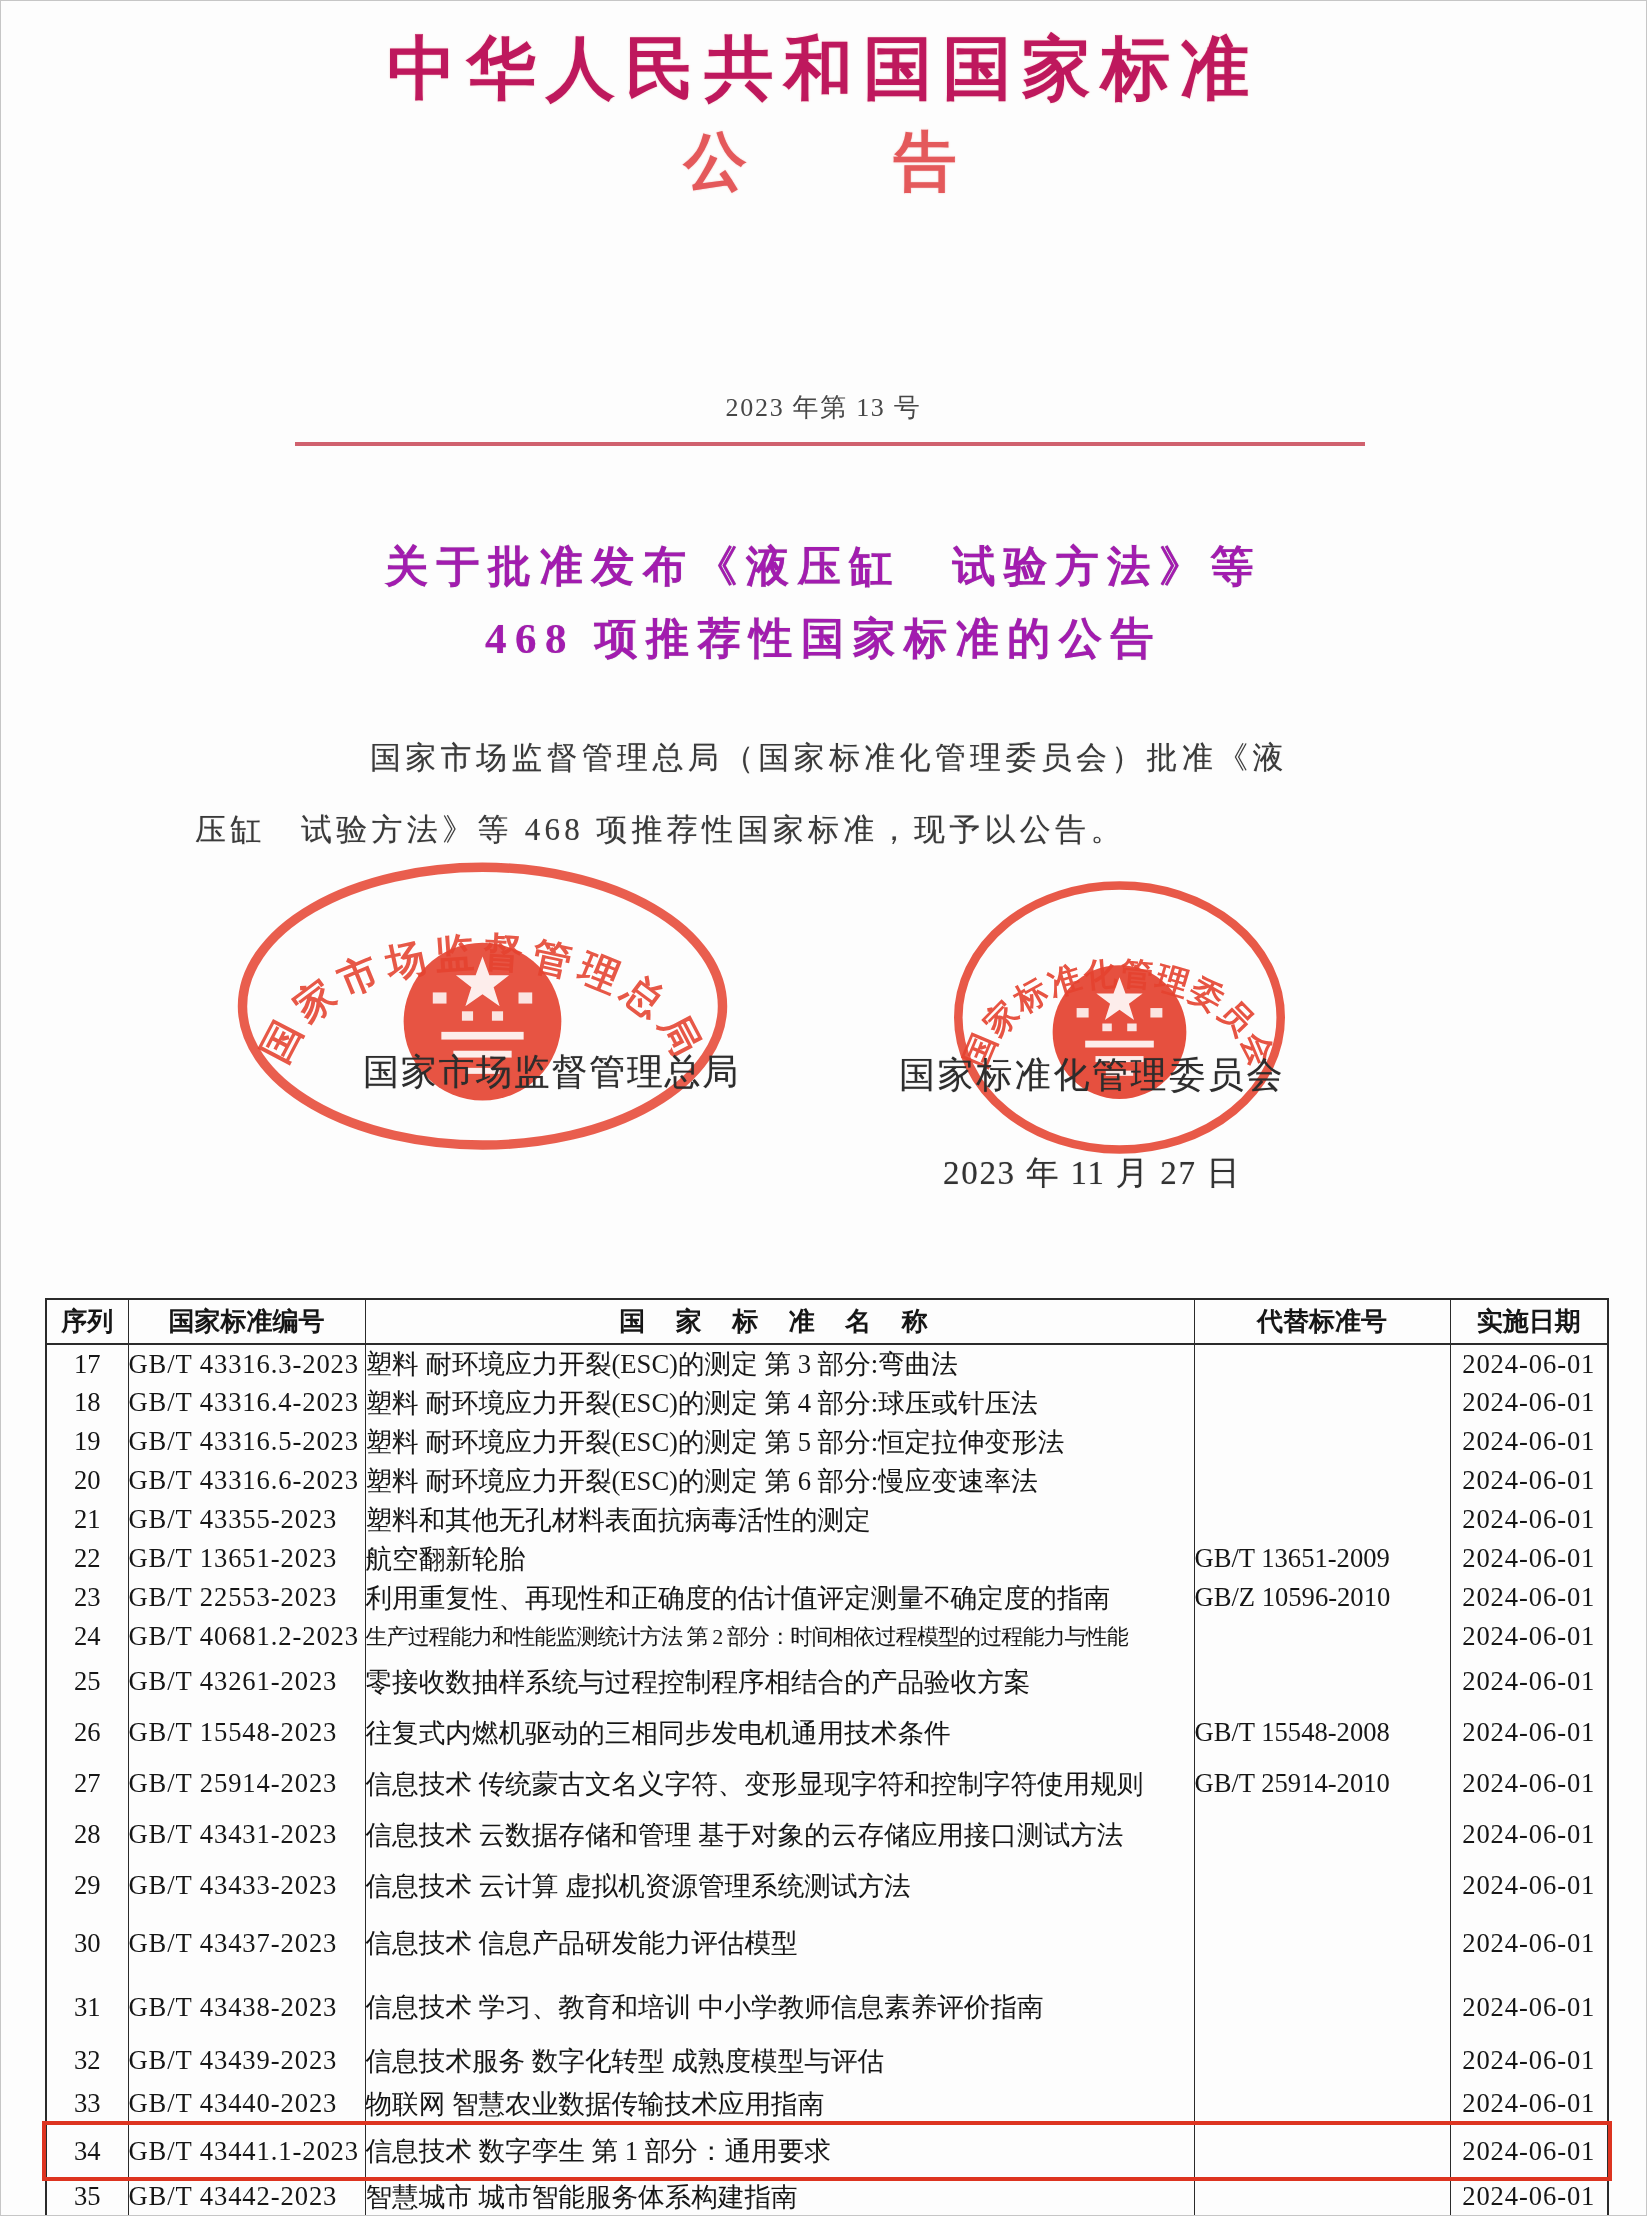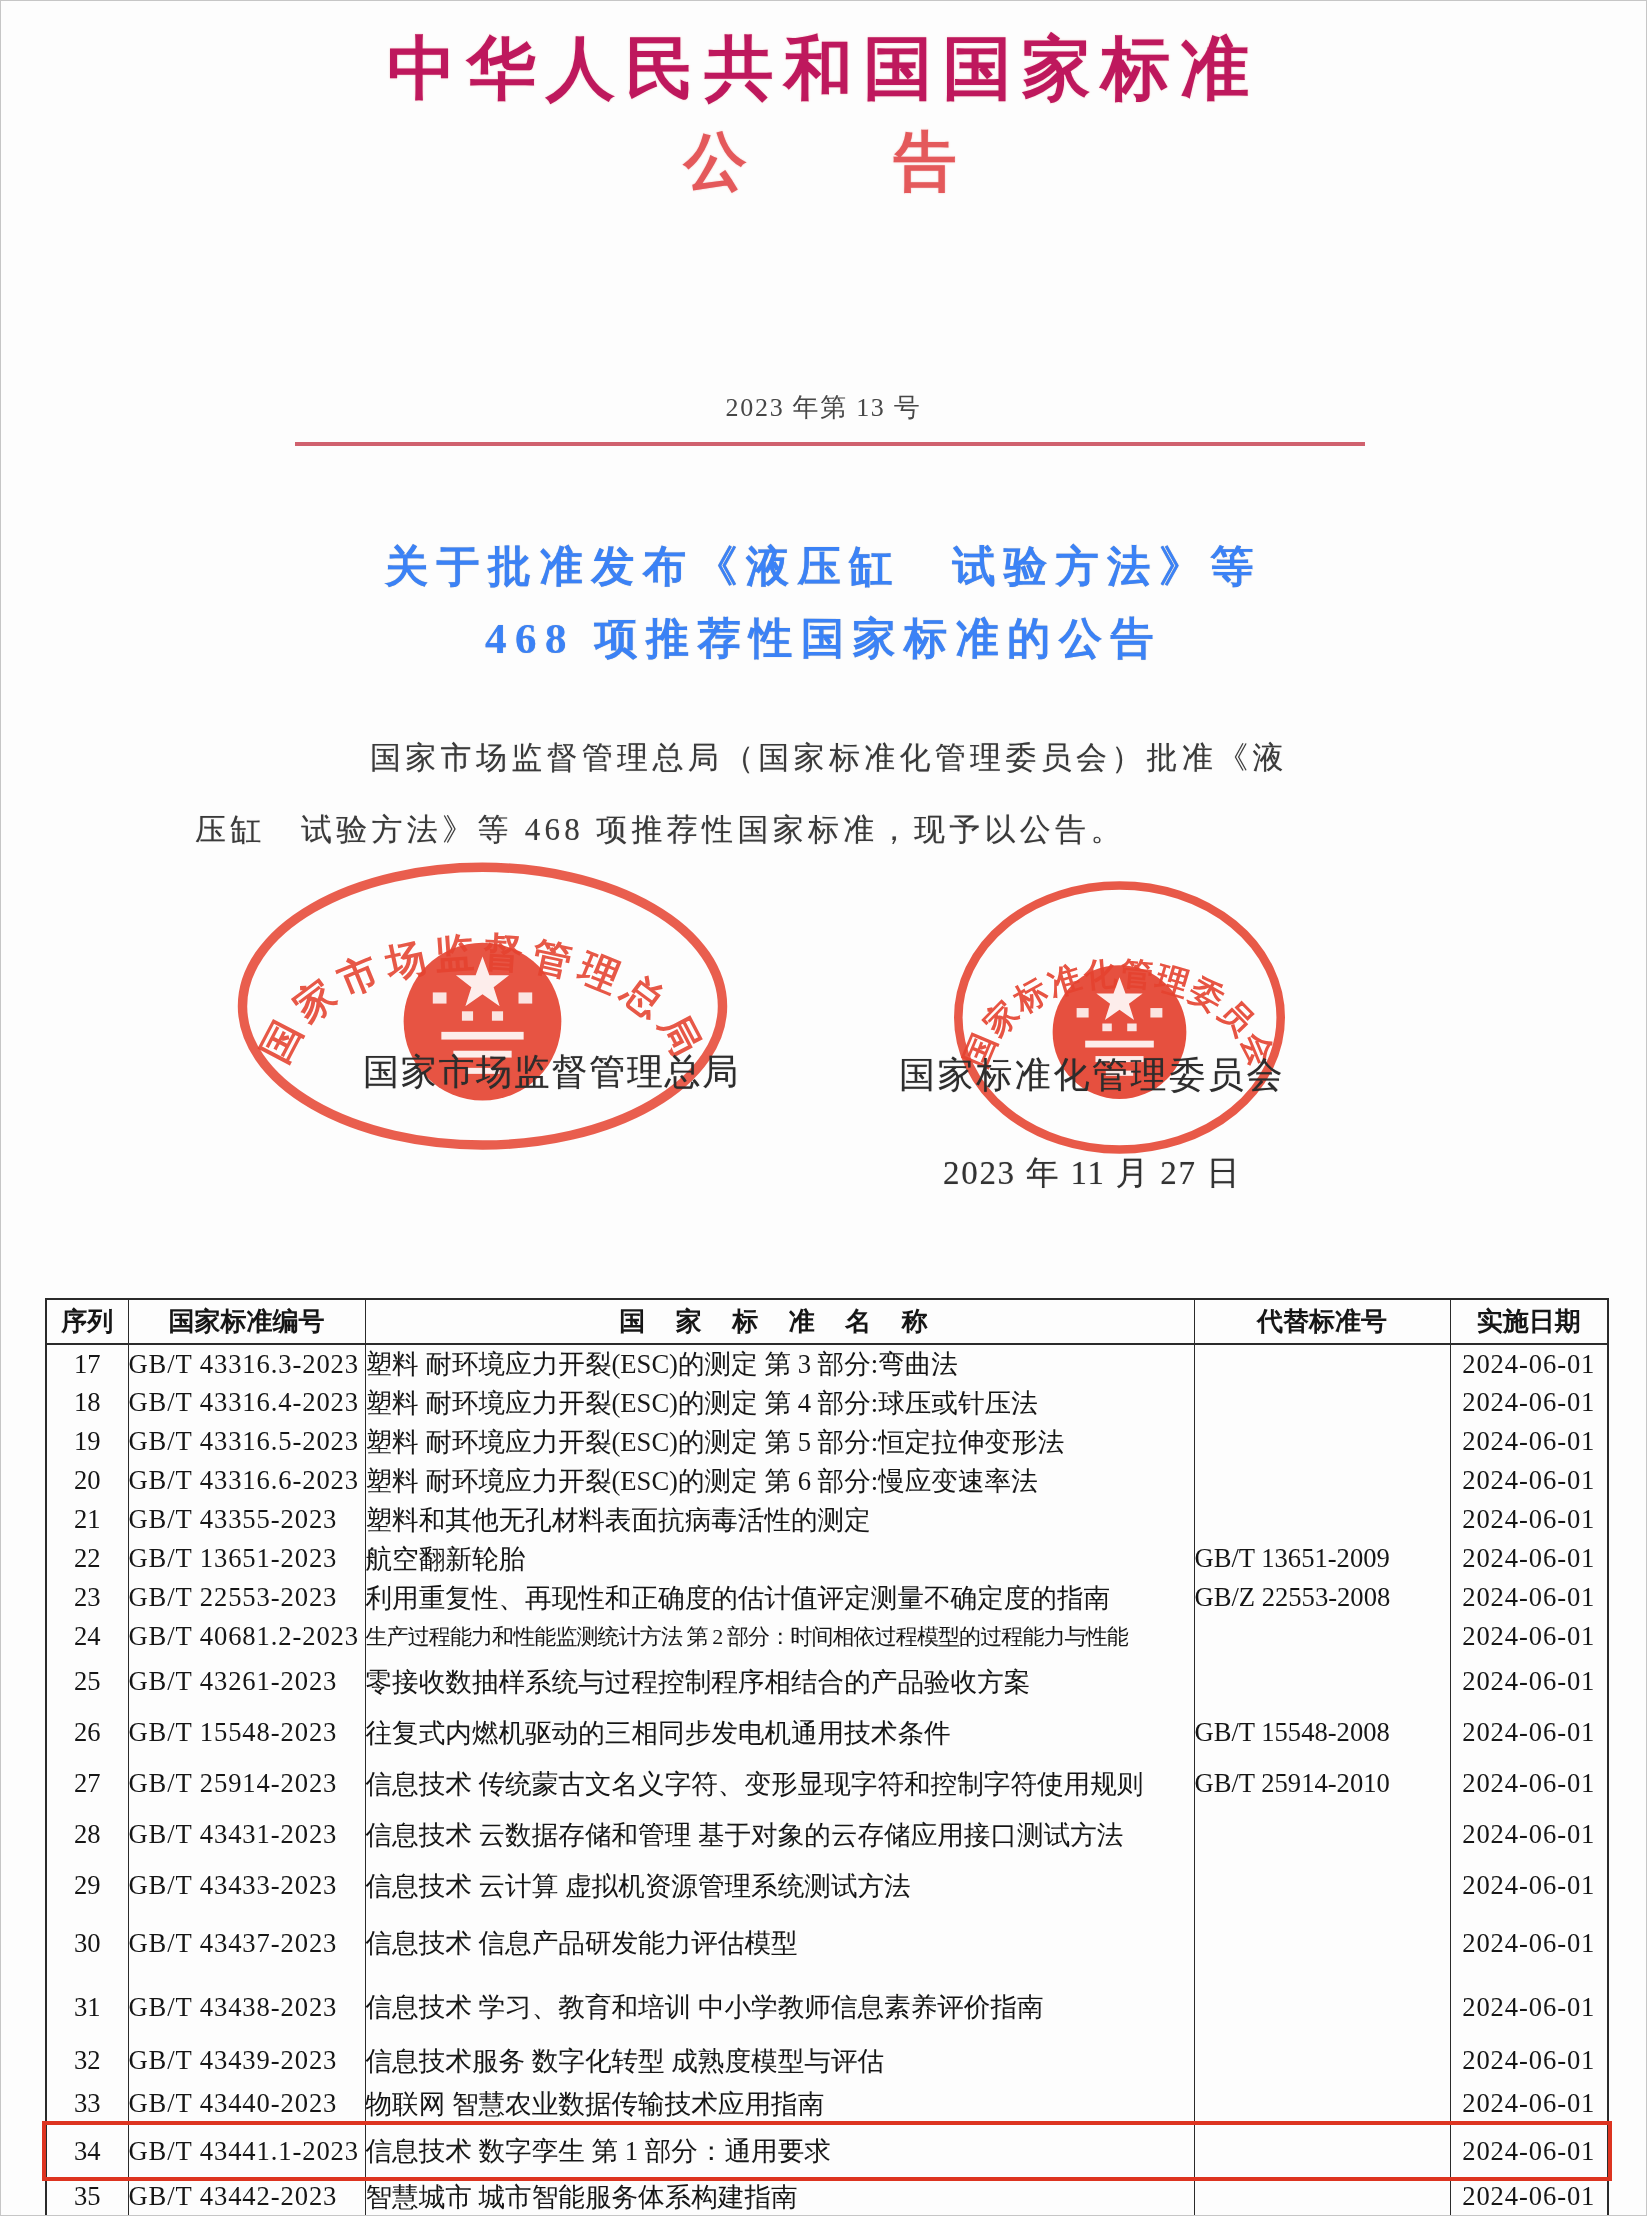--- a/index.html
+++ b/index.html
@@ -16,21 +16,21 @@
     letter-spacing:10.3px; text-shadow:0 0 1.7px rgba(228,89,91,.45);
   }
   .masthead-sub {
     top:118px; font-size:63px; font-weight:bold; color:#e4595b;
     letter-spacing:6.9px; text-shadow:0 0 1.7px rgba(228,89,91,.45);
   }
   .issue-no { top:389px; font-size:26px; color:#474747; letter-spacing:1.7px; }
   .red-rule { left:294px; top:441px; width:1070px; height:4.3px; background:#d0616e; }
 
   .notice-title-1, .notice-title-2 {
-    font-size:43px; font-weight:bold; color:#3b82f6; letter-spacing:8.6px;
+    font-size:43px; font-weight:bold; color:#a21caf; letter-spacing:8.6px;
     text-shadow:0 0 0.9px rgba(0,0,0,.35);
   }
   .notice-title-1 { top:537px; }
   .notice-title-2 { top:609px; }
 
   .body-line { font-size:31px; color:#3a3a3a; letter-spacing:4.3px; white-space:nowrap;
                text-shadow:0 0 0.9px rgba(0,0,0,.3); }
   .body-line1 { left:369px; top:736px; }
   .body-line2 { left:194px; top:808px; }
 
@@ -194,21 +194,21 @@
           <td class="cell-seq">22</td>
           <td class="cell-code">GB/T 13651-2023</td>
           <td class="cell-name">航空翻新轮胎</td>
           <td class="cell-replaces">GB/T 13651-2009</td>
           <td class="cell-date">2024-06-01</td>
         </tr>
         <tr>
           <td class="cell-seq">23</td>
           <td class="cell-code">GB/T 22553-2023</td>
           <td class="cell-name">利用重复性、再现性和正确度的估计值评定测量不确定度的指南</td>
-          <td class="cell-replaces">GB/Z 22553-2008</td>
+          <td class="cell-replaces">GB/Z 10596-2010</td>
           <td class="cell-date">2024-06-01</td>
         </tr>
         <tr>
           <td class="cell-seq">24</td>
           <td class="cell-code">GB/T 40681.2-2023</td>
           <td class="cell-name">生产过程能力和性能监测统计方法 第 2 部分：时间相依过程模型的过程能力与性能</td>
           <td class="cell-replaces"></td>
           <td class="cell-date">2024-06-01</td>
         </tr>
         <tr>

